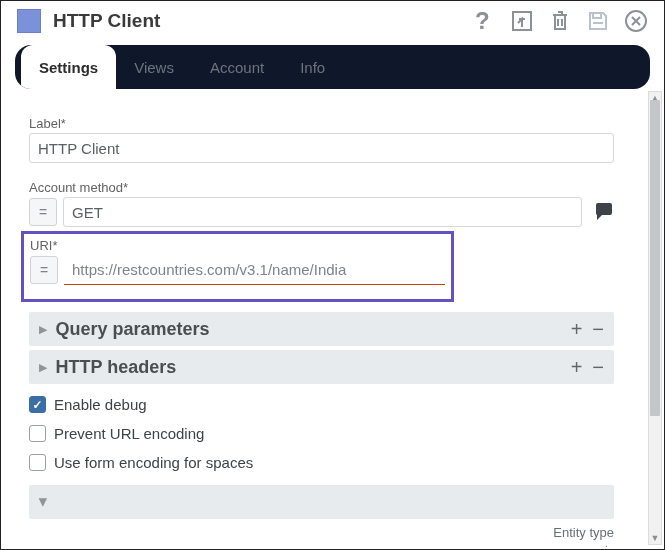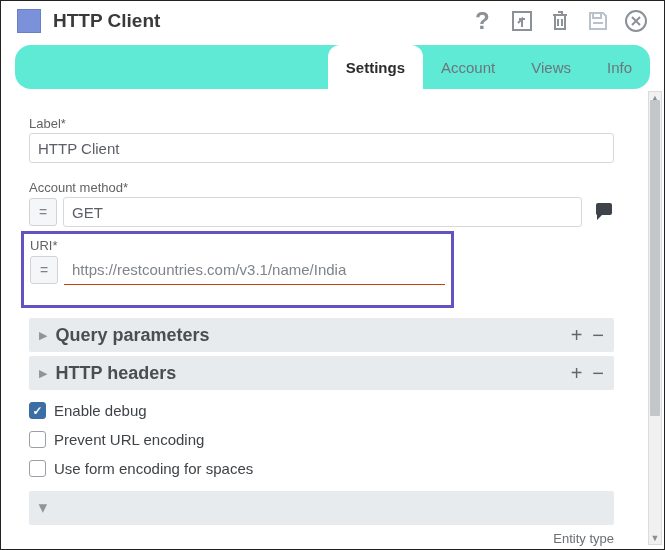--- a/index.html
+++ b/index.html
@@ -43,25 +43,24 @@
     display: flex;
     align-items: center;
     justify-content: center;
   }
   .tabs-wrap {
     padding: 0 14px;
     margin-top: 8px;
   }
   .tabs {
     display: flex;
-    background: #5eead4;
+    background: #0f172a;
     border-radius: 16px;
     overflow: hidden;
     height: 44px;
-    justify-content: flex-end;
   }
   .tab {
     padding: 6px 18px;
     font-size: 15px;
     color: #6c757d;
     cursor: pointer;
     display: flex;
     align-items: center;
   }
   .tab.active {
@@ -149,21 +148,21 @@
     flex-shrink: 0;
   }
   .row .text-input { flex: 1; }
   .comment-ico {
     color: #4f535a;
     font-size: 18px;
     margin-left: 6px;
   }
   .uri-highlight {
     border: 3px solid #6451c2;
-    padding: 4px 6px 20px 6px;
+    padding: 4px 6px 14px 6px;
     margin-left: -8px;
     margin-right: 160px;
     margin-top: 4px;
   }
   .uri-highlight .field-label { margin-top: 0; }
   .uri-underline {
     border: none;
     border-bottom: 1px solid #c2410c;
     border-radius: 0;
     color: #7f848a;
@@ -282,22 +281,22 @@
           <circle cx="12" cy="12" r="10"></circle>
           <path d="M8 8 L16 16 M16 8 L8 16"></path>
         </svg>
     </div>
   </div>
 </div>
 
 <div class="tabs-wrap">
   <div class="tabs">
     <div class="tab active">Settings</div>
+    <div class="tab">Views</div>
     <div class="tab">Account</div>
-    <div class="tab">Views</div>
     <div class="tab">Info</div>
   </div>
 </div>
 
 <div class="content">
   <div class="form-area">
 
     <div class="field-label">Label*</div>
     <input class="text-input" value="HTTP Client" style="">
 

